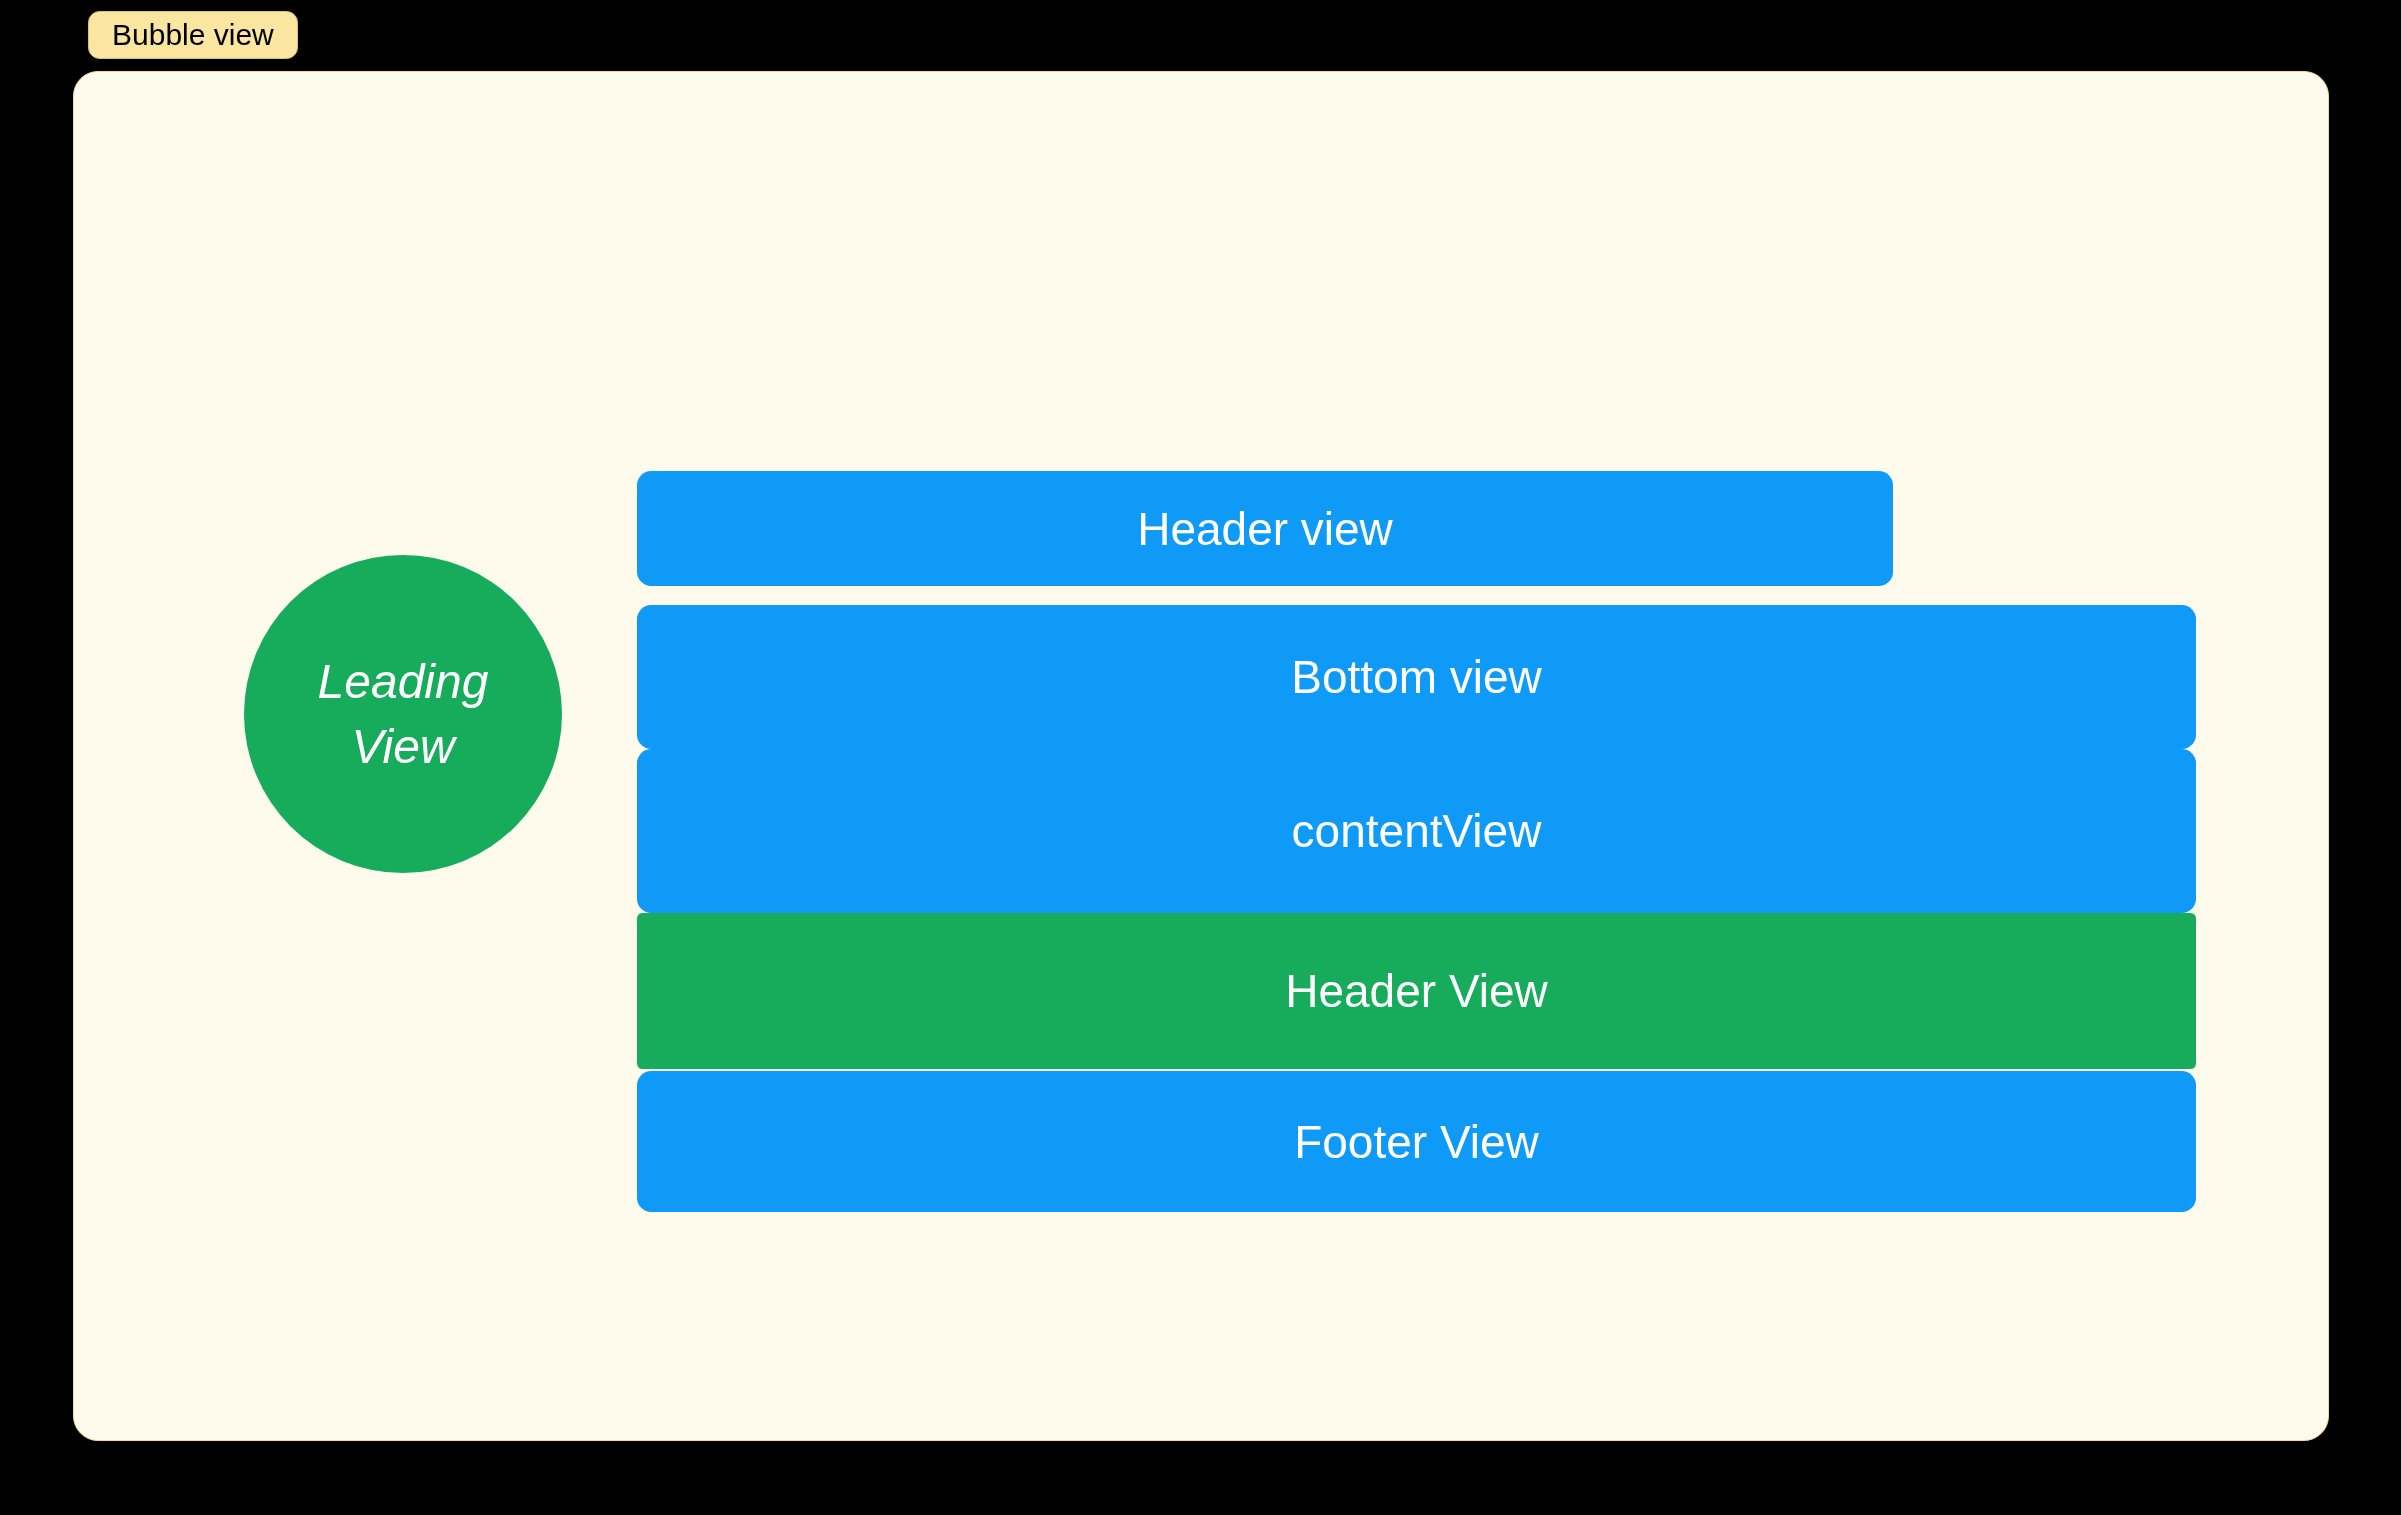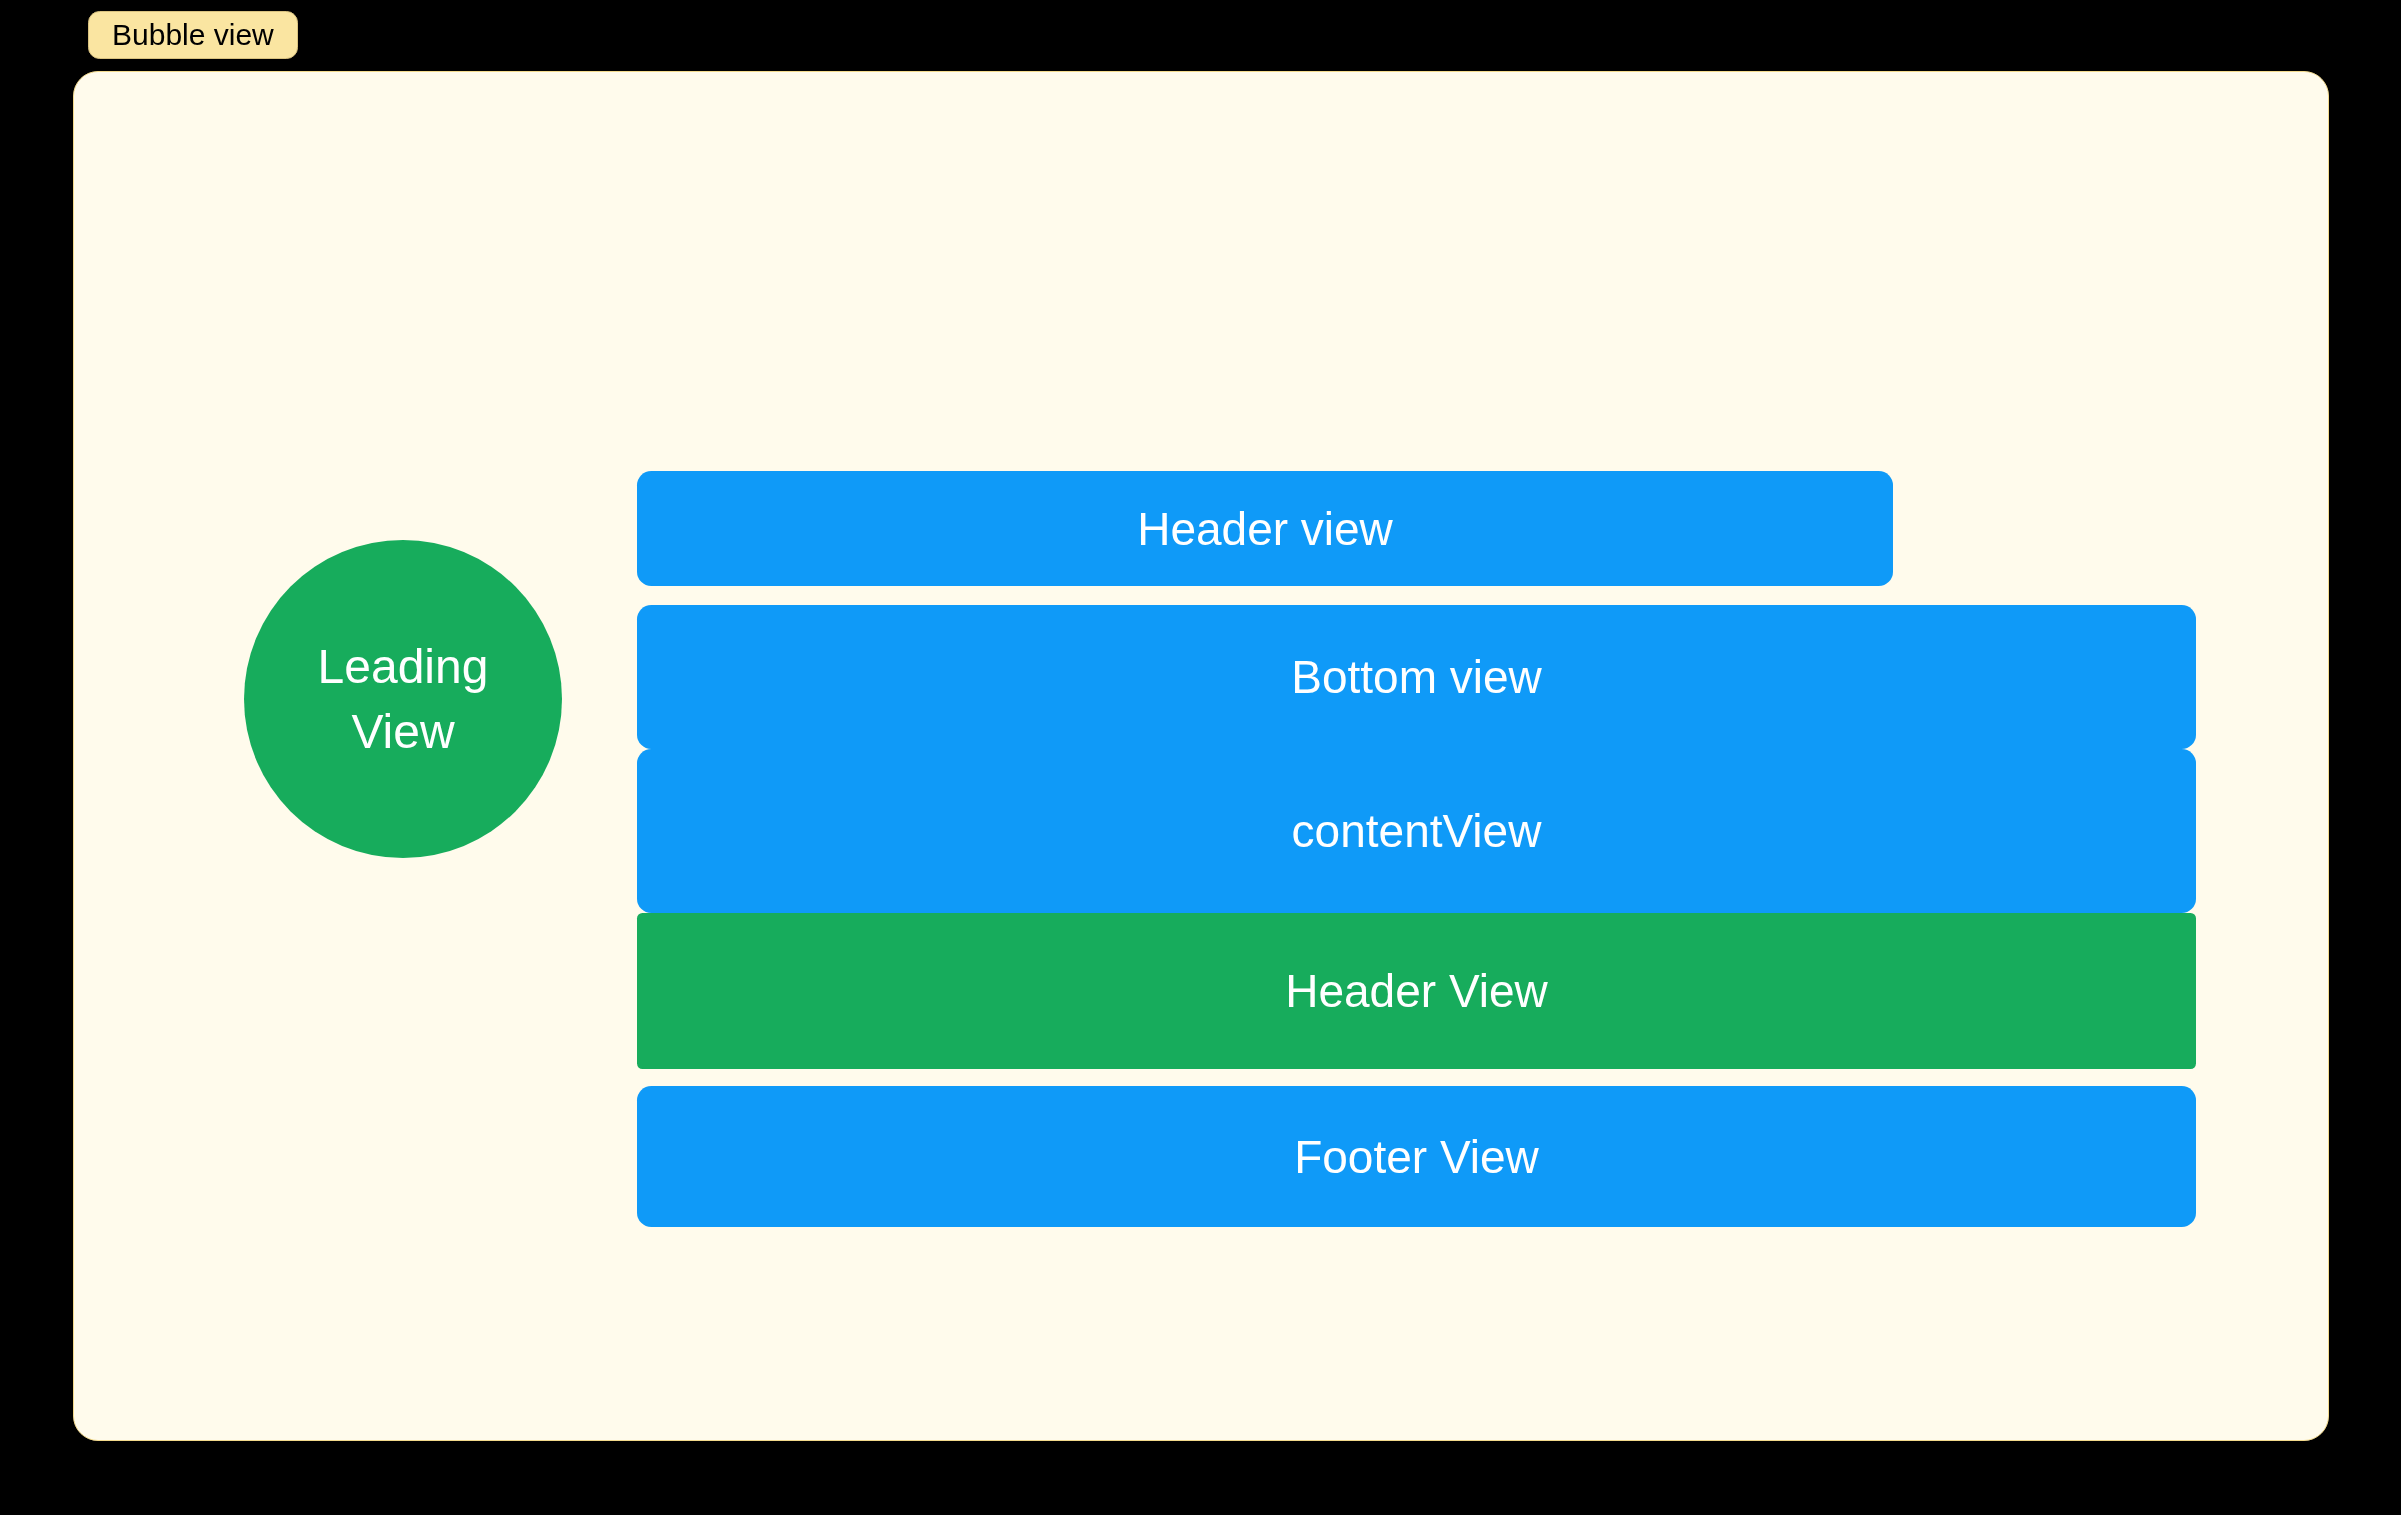--- a/index.html
+++ b/index.html
@@ -30,44 +30,44 @@
     display:inline-flex;align-items:center;justify-content:center;
     white-space:nowrap;
   }
   .panel{
     position:absolute;left:73px;top:71px;width:2256px;height:1370px;
     background:var(--panel-bg);
     border:1.8px solid var(--panel-border);
     border-radius:25px;
   }
   .leading-circle{
-    position:absolute;left:170px;top:468px;width:318px;height:318px;
+    position:absolute;left:170px;top:483px;width:318px;height:318px;
     border-radius:50%;background:var(--green);
     color:var(--bar-text);
     display:flex;flex-direction:column;justify-content:center;
-    font-size:48px;line-height:65px;text-align:center;
+    font-size:48px;line-height:65px;text-align:center;font-style:italic;
   }
   .bars{
     position:absolute;left:563px;top:399px;width:1566px;
     display:flex;flex-direction:column;
   }
   .bar{
     width:1559px;
     background:var(--blue);
     color:var(--bar-text);
     font-size:46px;
     display:flex;align-items:center;justify-content:center;
     border-radius:14.3px;
     flex:none;
   }
   .bar-header{height:115px;width:1256px;margin-bottom:28px;}
   .bar-content{height:164px;}
   .bar-bottom{height:144px;margin-top:-9px;}
   .bar-thread{height:156px;background:var(--green);border-radius:5.4px;}
-  .bar-footer{height:141px;margin-top:17px;}
+  .bar-footer{height:141px;margin-top:2px;}
 </style>
 </head>
 <body>
 
 <div class="preview-tag">Bubble view</div>
 
 <div class="panel">
 
   <div class="leading-circle">
     <span>Leading</span>

